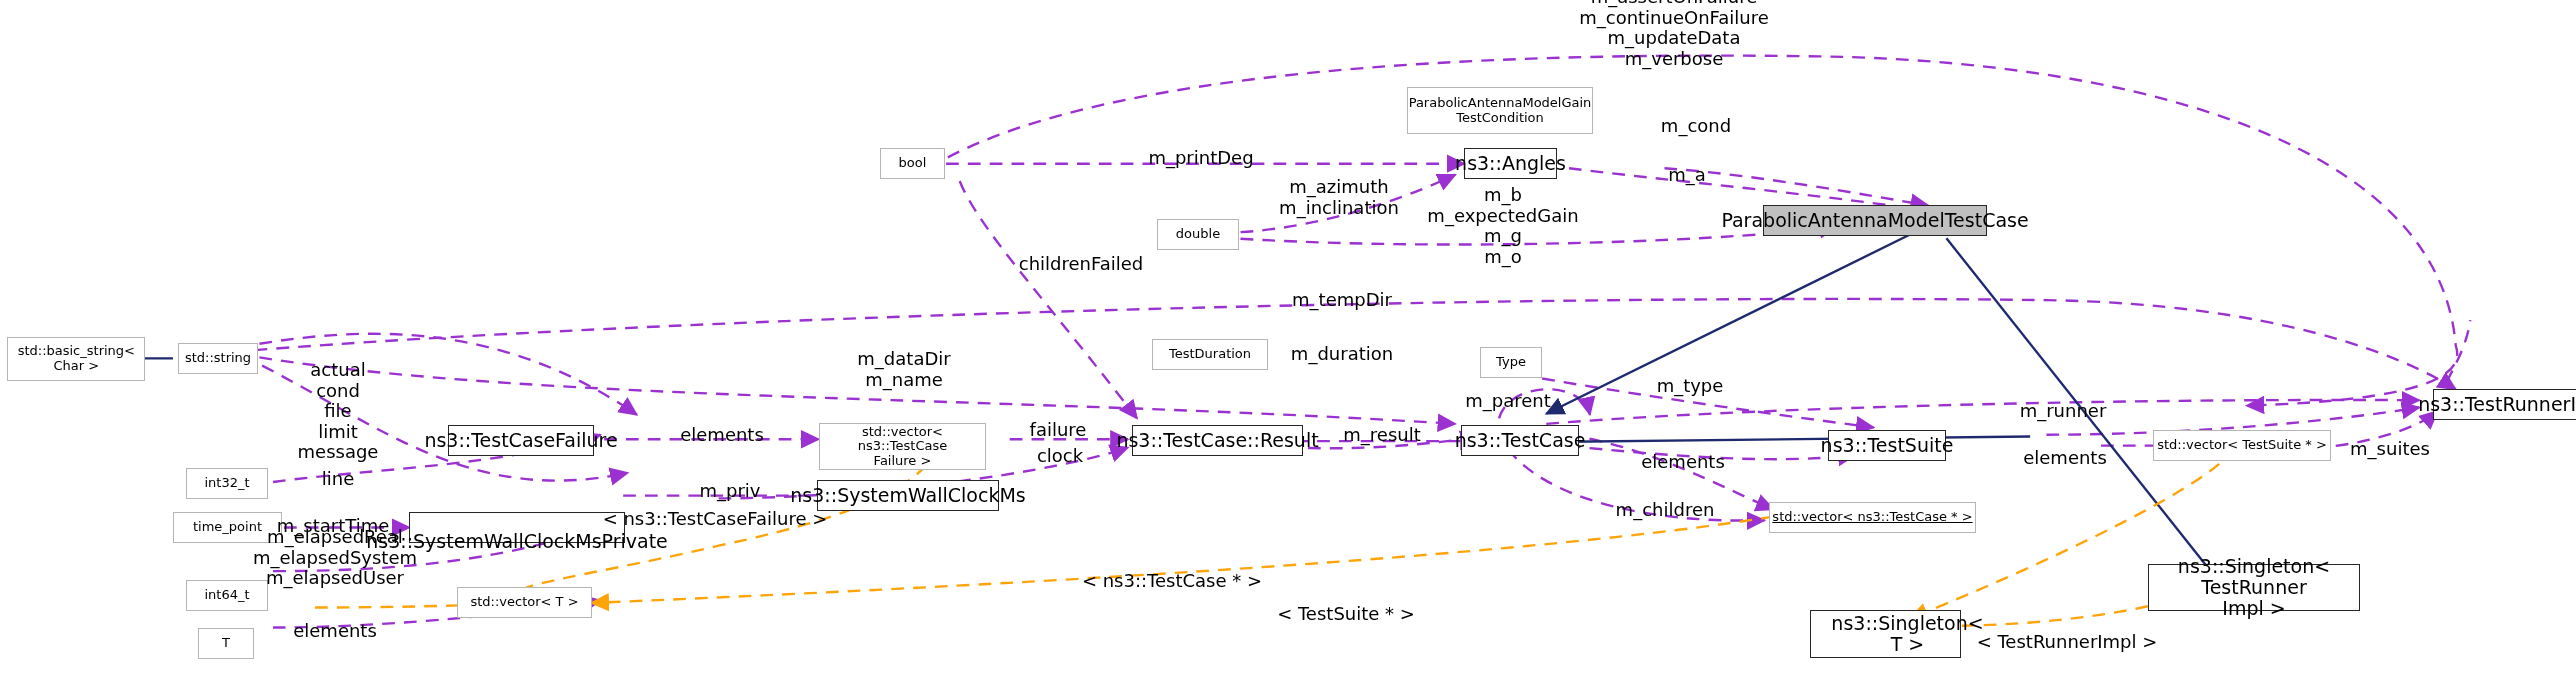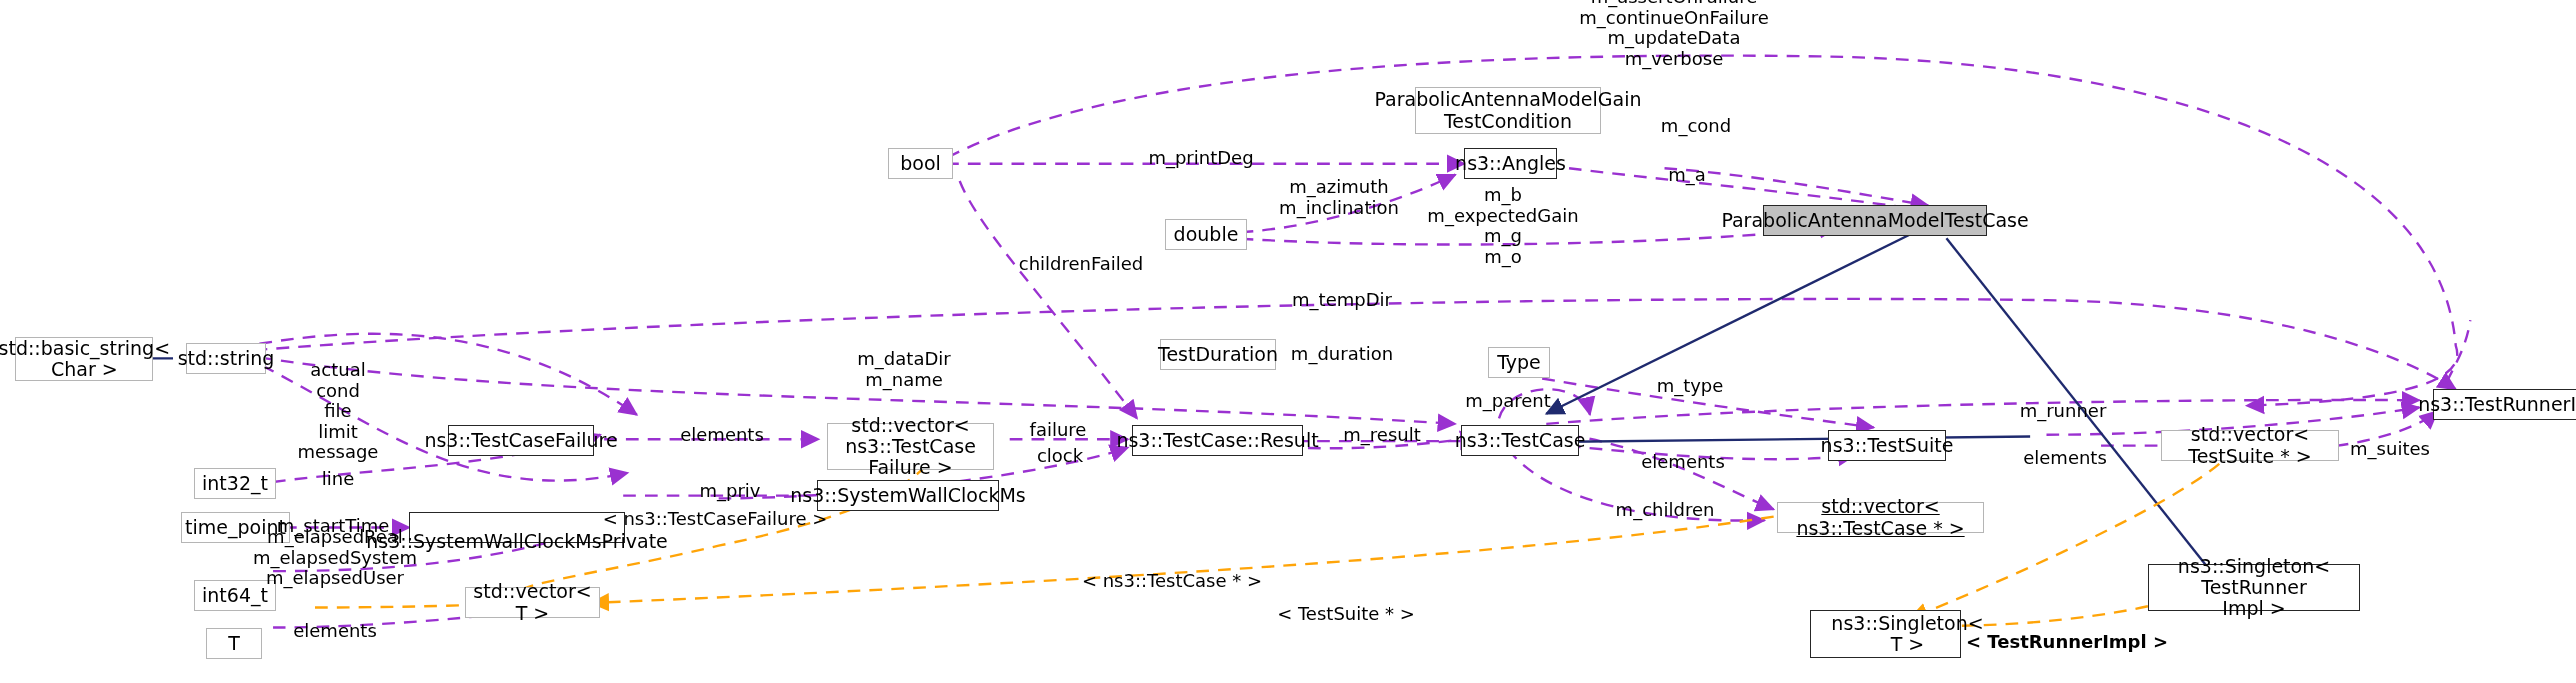--- a/index.html
+++ b/index.html
@@ -1,21 +1,21 @@
 <!DOCTYPE html>
 <html style="font-size:14.6px"><head>
 <meta charset="utf-8">
 <style>
   html,body{margin:0;padding:0;background:#ffffff;}
   body{font-family:"DejaVu Sans","Liberation Sans",sans-serif;}
   #canvas{position:relative;width:2576px;height:683px;background:#fff;overflow:hidden;}
   svg.edges{position:absolute;left:0;top:0;width:2576px;height:683px;}
   .node{position:absolute;box-sizing:border-box;display:flex;align-items:center;justify-content:center;
         text-align:center;line-height:1.12;color:#000;background:#fff;}
-  .node.plain{border:0.9px solid #b5b5b5;font-size:19px;margin-left:8px;}
+  .node.plain{border:0.9px solid #b5b5b5;font-size:13px;}
   .node.bold{border:1.4px solid #262626;font-size:19px;}
   .node.hl{border:1.4px solid #262626;background:#c0c0c0;font-size:19px;}
   .elabel{position:absolute;font-size:18px;color:#000;white-space:pre;text-align:center;
           line-height:1.14;transform:translate(-50%,-50%);}
 </style>
 </head>
 <body>
 
 <div id="canvas">
 
@@ -233,16 +233,16 @@
   <div class="elabel" style="left:1060px;top:456px;">clock</div>
   <div class="elabel" style="left:1382px;top:435px;">m_result</div>
   <div class="elabel" style="left:730px;top:491px;">m_priv</div>
   <div class="elabel" style="left:1683px;top:462px;">elements</div>
   <div class="elabel" style="left:1665px;top:510px;text-align:center;">m_children</div>
   <div class="elabel" style="left:2065px;top:458px;">elements</div>
   <div class="elabel" style="left:335px;top:631px;">elements</div>
   <div class="elabel" style="left:715px;top:519px;">&lt; ns3::TestCaseFailure &gt;</div>
   <div class="elabel" style="left:1172px;top:561px;margin-top:20px;">&lt; ns3::TestCase * &gt;</div>
   <div class="elabel" style="left:1346px;top:614px;">&lt; TestSuite * &gt;</div>
-  <div class="elabel" style="left:2067px;top:642px;font-weight:bold;">&lt; TestRunnerImpl &gt;</div>
+  <div class="elabel" style="left:2067px;top:642px;">&lt; TestRunnerImpl &gt;</div>
 
 </div>
 
 
 </body></html>

